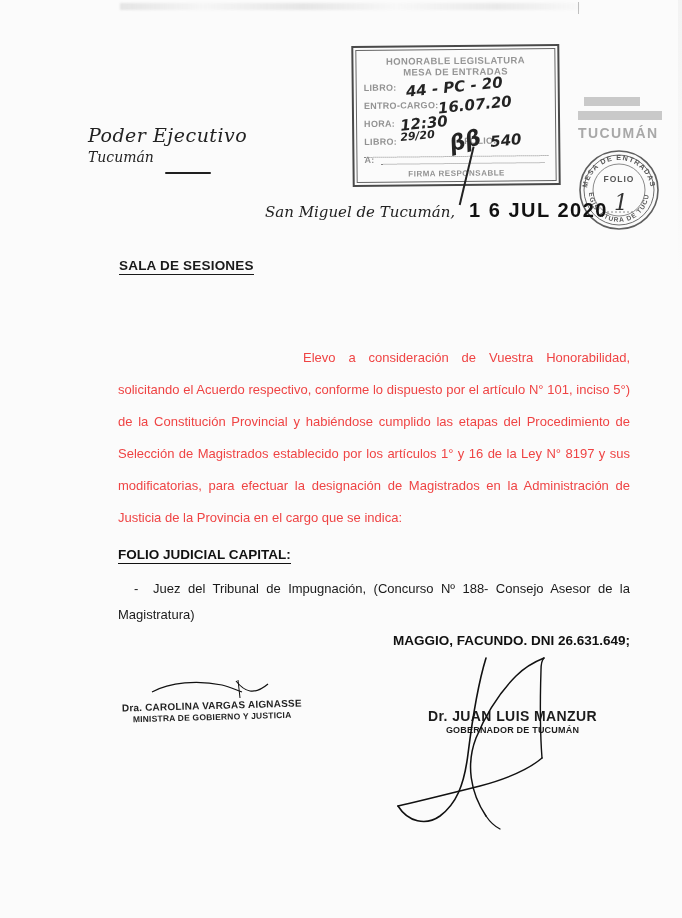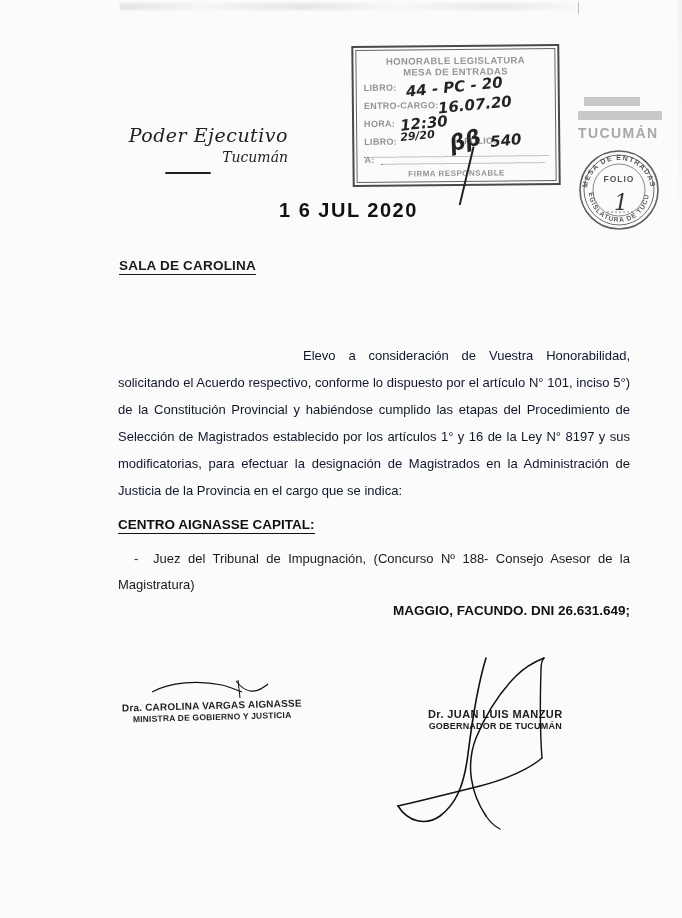--- a/index.html
+++ b/index.html
@@ -50,21 +50,21 @@
     height: 918px;
     background: linear-gradient(180deg, rgba(170,170,170,0.10), rgba(255,255,255,0) 30%);
   }
 
   
   .letterhead {
     position: absolute;
     left: 88px;
     top: 124px;
     width: 200px;
-    text-align: right;
+    text-align: left;
   }
   .letterhead .lh-main {
     font-family: "DejaVu Serif", serif;
     font-style: italic;
     font-size: 19px;
     letter-spacing: 0.5px;
     color: #222;
     white-space: nowrap;
   }
   .letterhead .lh-sub {
@@ -255,24 +255,24 @@
 
   
   .body-block {
     position: absolute;
     left: 118px;
     top: 342px;
     width: 512px;
   }
   .body-par {
     font-size: 13px;
-    line-height: 27px;
+    line-height: 32px;
     text-align: justify;
     text-justify: inter-word;
-    color: #0f172a;
+    color: #ef4444;
   }
   .body-par .indent {
     display: inline-block;
     width: 185px;
   }
 
   .section-head {
     margin-top: 13px;
     font-size: 13.5px;
     font-weight: bold;
@@ -336,21 +336,21 @@
   }
 
   .sig-right {
     position: absolute;
     left: 428px;
     top: 708px;
     text-align: center;
     opacity: 0.95;
   }
   .sig-right .n1 {
-    font-size: 11px;
+    font-size: 14px;
     font-weight: bold;
     letter-spacing: 0.4px;
     color: #111;
     white-space: nowrap;
   }
   .sig-right .n2 {
     font-size: 9px;
     font-weight: bold;
     letter-spacing: 0.2px;
     color: #111;
@@ -443,31 +443,32 @@
       <text font-family="'Liberation Sans', sans-serif" font-size="6.6" font-weight="bold" fill="#3a3a3a" letter-spacing="1">
         <textPath href="#arcBot" startOffset="50%" text-anchor="middle" id="seal-arc-bot-text">H. LEGISLATURA DE TUCUMÁN</textPath>
       </text>
       <text x="42" y="34" text-anchor="middle" font-family="'Liberation Sans', sans-serif" font-size="8.5" font-weight="bold" fill="#3a3a3a" letter-spacing="1" id="seal-center-label-text">FOLIO</text>
       <text x="44" y="62" text-anchor="middle" font-family="'DejaVu Serif', serif" font-size="22" font-style="italic" fill="#111" id="seal-center-value-text">1</text>
       <line x1="30" y1="64" x2="58" y2="64" stroke="#555" stroke-width="0.8" stroke-dasharray="2 2"></line>
     </svg>
   </div>
 
   <div class="date-line">
+    <span class="date-city">San Miguel de Tucumán,</span>
     <span class="date-stamp">1 6 JUL 2020</span>
   </div>
 
   <div class="addressee">
-    <div class="addr-line2">SALA DE CAROLINA</div>
+    <div class="addr-line2">SALA DE SESIONES</div>
   </div>
 
   <div class="body-block">
     <div class="body-par"><span class="indent"></span><span>Elevo a consideración de Vuestra Honorabilidad, solicitando el Acuerdo respectivo, conforme lo dispuesto por el artículo N° 101, inciso 5°) de la Constitución Provincial y habiéndose cumplido las etapas del Procedimiento de Selección de Magistrados establecido por los artículos 1° y 16 de la Ley N° 8197 y sus modificatorias, para efectuar la designación de Magistrados en la Administración de Justicia de la Provincia en el cargo que se indica:</span></div>
 
-    <div class="section-head">CENTRO AIGNASSE CAPITAL:</div>
+    <div class="section-head">FOLIO JUDICIAL CAPITAL:</div>
 
     <div class="post-par"><span class="dash-indent"></span>-&nbsp;&nbsp;<span>Juez del Tribunal de Impugnación, (Concurso Nº 188- Consejo Asesor de la Magistratura)</span></div>
 
     <div class="appointee">MAGGIO, FACUNDO. DNI 26.631.649;</div>
 
   </div>
 
   <svg class="sig-left-scribble" viewBox="0 0 120 24">
     <path d="M2,14 C20,4 48,2 72,7 C80,9 86,12 92,14" fill="none" stroke="#111" stroke-width="1.2"></path>
     <path d="M86,3 C90,8 94,12 100,13 C106,14 112,11 118,6" fill="none" stroke="#111" stroke-width="1.2"></path>

